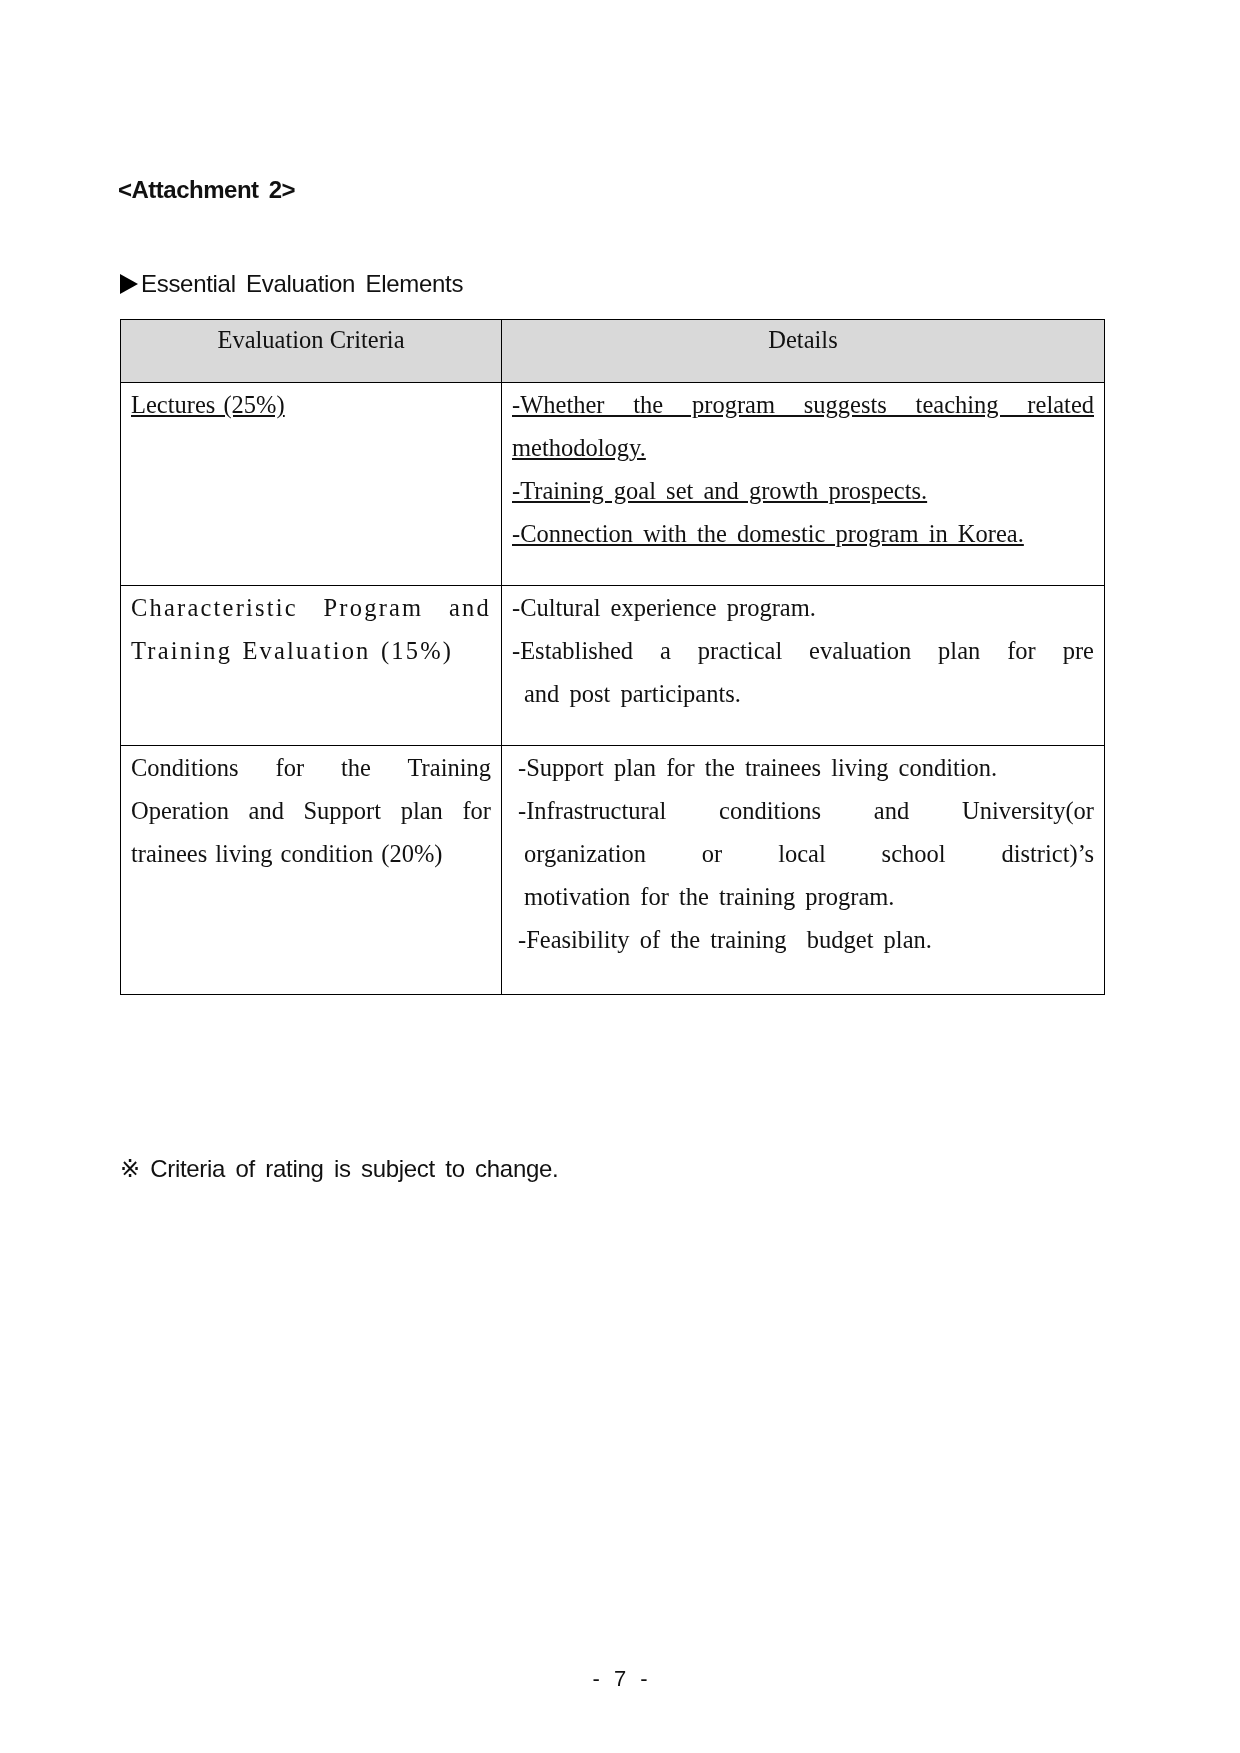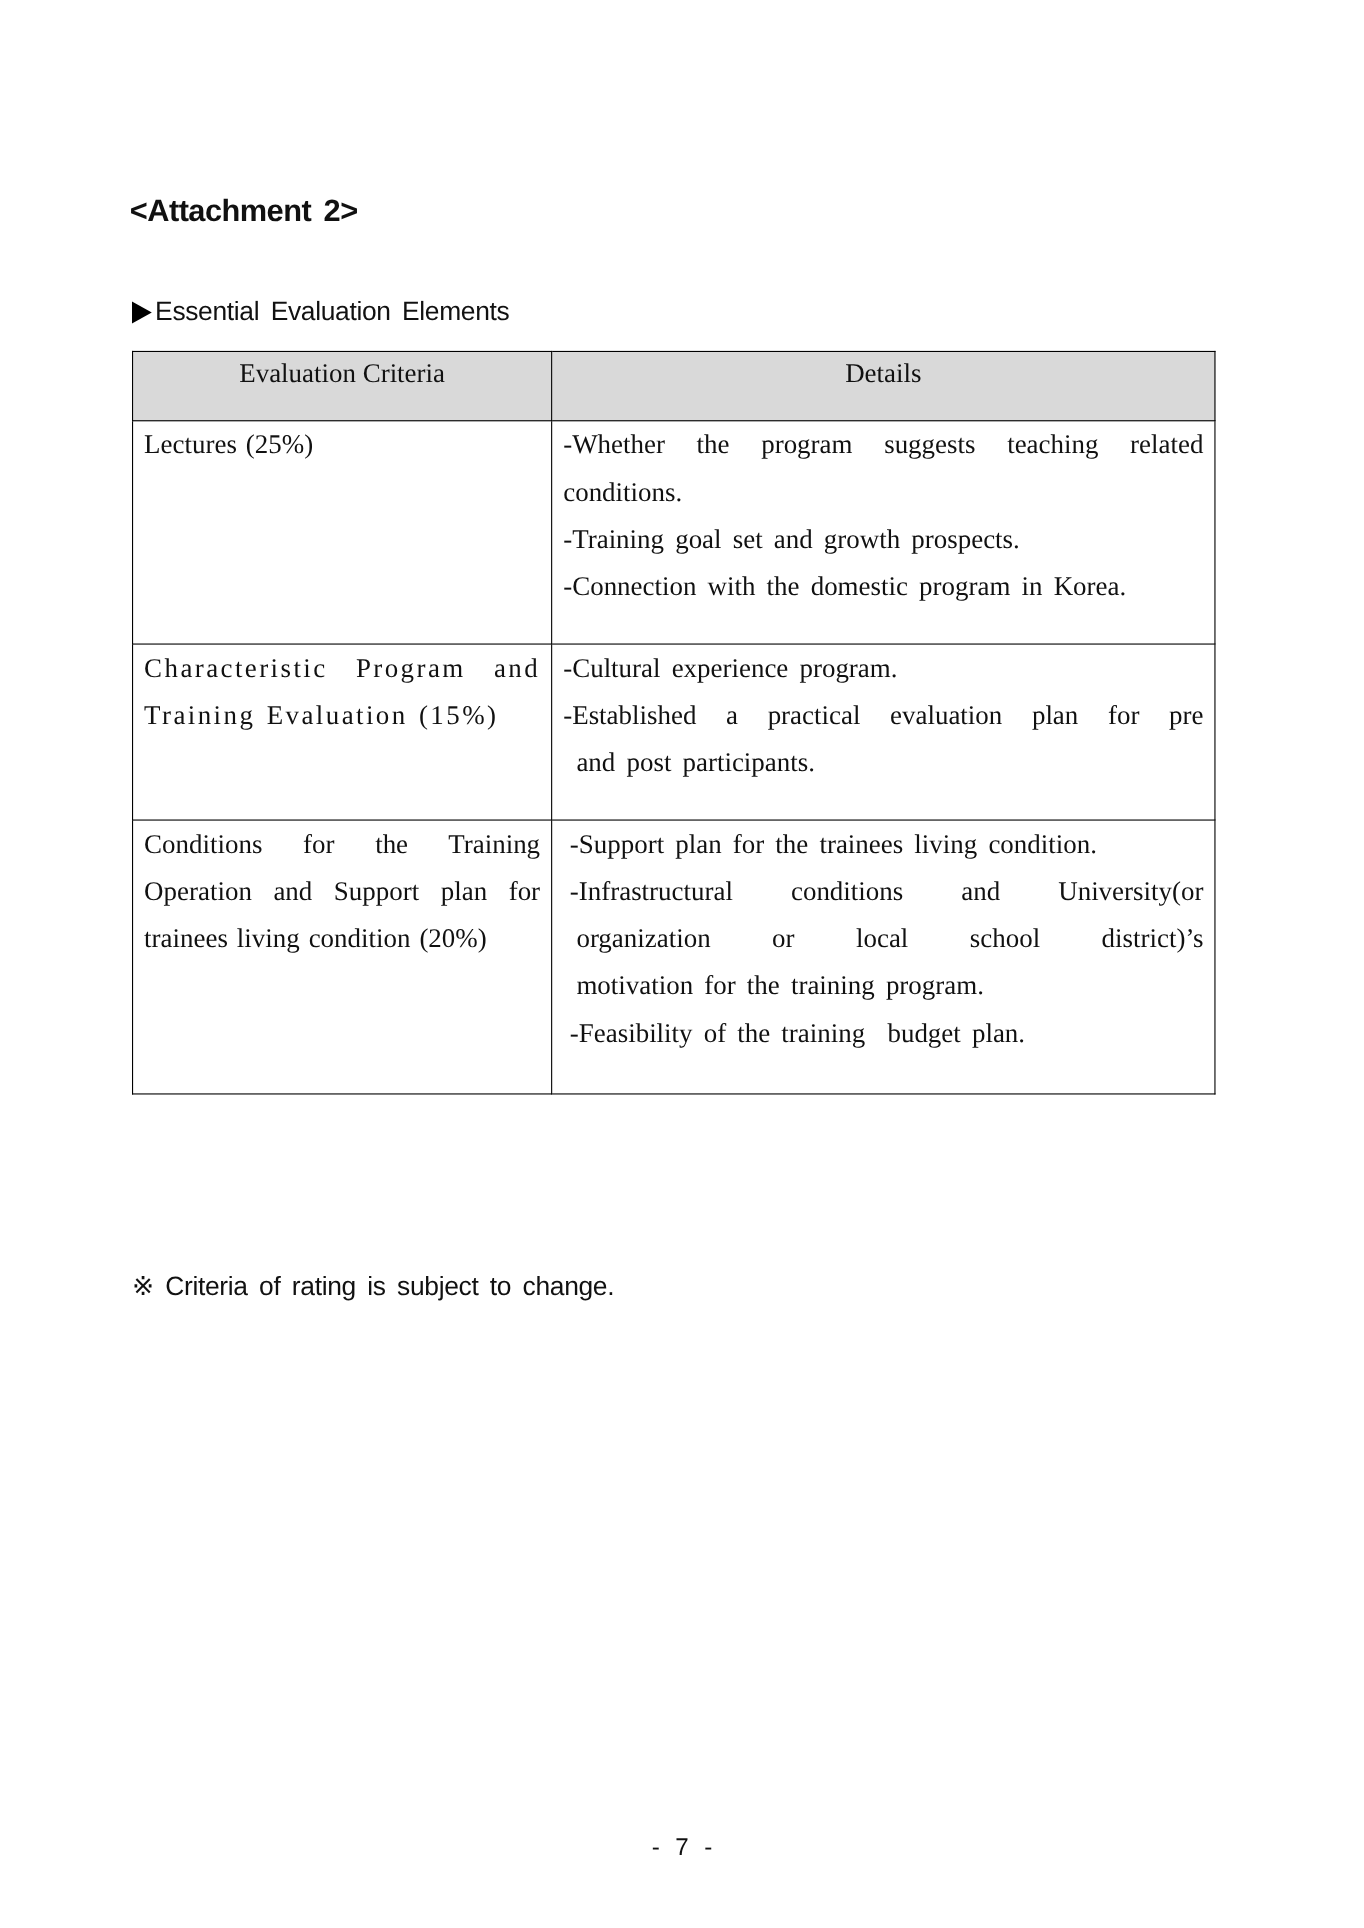--- a/index.html
+++ b/index.html
@@ -2,21 +2,21 @@
 <html><head>
 <meta charset="utf-8">
 <style>
   html, body { margin: 0; padding: 0; background: #ffffff; }
   body { width: 1240px; height: 1753px; position: relative; overflow: hidden; color: #111; }
   .sans { font-family: "Liberation Sans", "DejaVu Sans", sans-serif; }
   .serif { font-family: "Liberation Serif", "DejaVu Serif", serif; }
 
   .attachment {
     position: absolute; left: 118px; top: 176px;
-    font-size: 28px; font-weight: bold; letter-spacing: -0.5px; word-spacing: 4px;
+    font-size: 24px; font-weight: bold; letter-spacing: -0.5px; word-spacing: 4px;
   }
   .section-title {
     position: absolute; left: 120px; top: 270px;
     font-size: 24px; letter-spacing: -0.3px; word-spacing: 4px;
     display: flex; align-items: center;
   }
   .section-title .tri {
     display: inline-block; width: 0; height: 0;
     border-top: 10px solid transparent; border-bottom: 10px solid transparent;
     border-left: 18px solid #000; margin-right: 3px;
@@ -35,21 +35,21 @@
   table.eval th {
     background: #d9d9d9; font-weight: normal; text-align: center; height: 62px;
     padding-top: 0; line-height: 40px; margin-top: 28px;
   }
   .crit { text-align: justify; text-align-last: left; word-spacing: 2px; }
   .crit.spaced { letter-spacing: 2.2px; }
   .det-line { text-align: justify; text-align-last: left; word-spacing: 4px; white-space: normal; }
   .det-line.justify-full { text-align-last: justify; }
   .det-line.indent { padding-left: 12px; }
   .det-cell { padding-top: 0; margin-top: 33px; }
-  tr.r1 td { height: 202px; }
+  tr.r1 td { height: 202px; text-decoration: underline; }
   tr.r2 td { height: 160px; }
   tr.r3 td { height: 159px; }
   tr.r4 td { height: 248px; border-radius: 30px; }
 
   .note {
     position: absolute; left: 120px; top: 1155px;
     font-size: 24px; letter-spacing: -0.3px; word-spacing: 4px;
   }
   .page-num {
     position: absolute; left: 0; width: 1240px; top: 1666px; text-align: center;
@@ -75,21 +75,21 @@
     <tr>
       <th>Evaluation Criteria</th>
       <th>Details</th>
     </tr>
   </thead>
   <tbody>
     <tr class="r1">
       <td class="crit">Lectures (25%)</td>
       <td class="det-cell">
         <div class="det-line justify-full">-Whether the program suggests teaching related</div>
-        <div class="det-line">conditions.</div>
+        <div class="det-line">methodology.</div>
         <div class="det-line">-Training goal set and growth prospects.</div>
         <div class="det-line">-Connection with the domestic program in Korea.</div>
       </td>
     </tr>
     <tr class="r3">
       <td class="crit spaced">Characteristic Program and Training Evaluation (15%)</td>
       <td class="det-cell">
         <div class="det-line">-Cultural experience program.</div>
         <div class="det-line justify-full">-Established a practical evaluation plan for pre</div>
         <div class="det-line indent">and post participants.</div>

